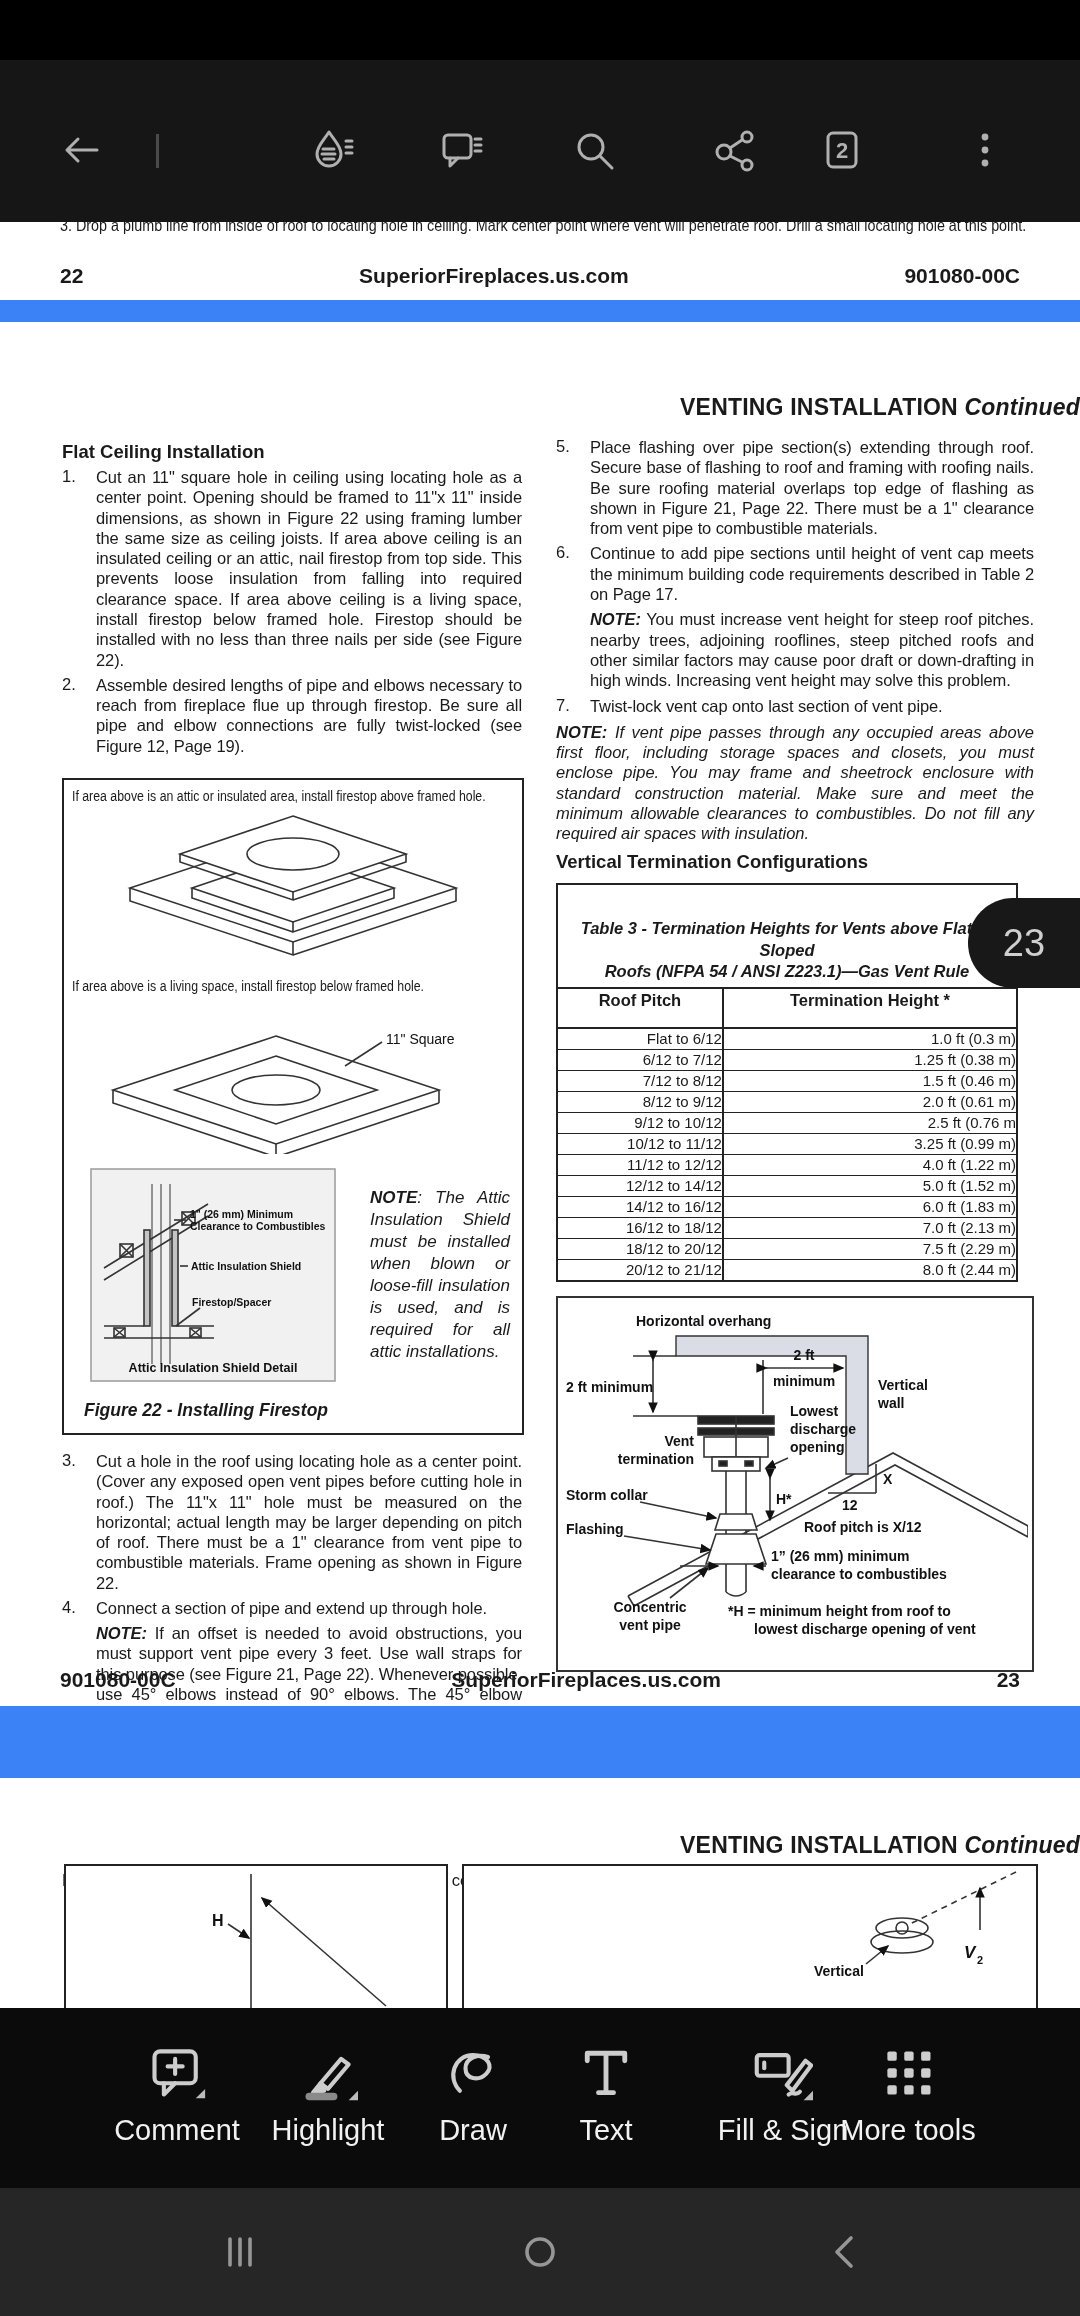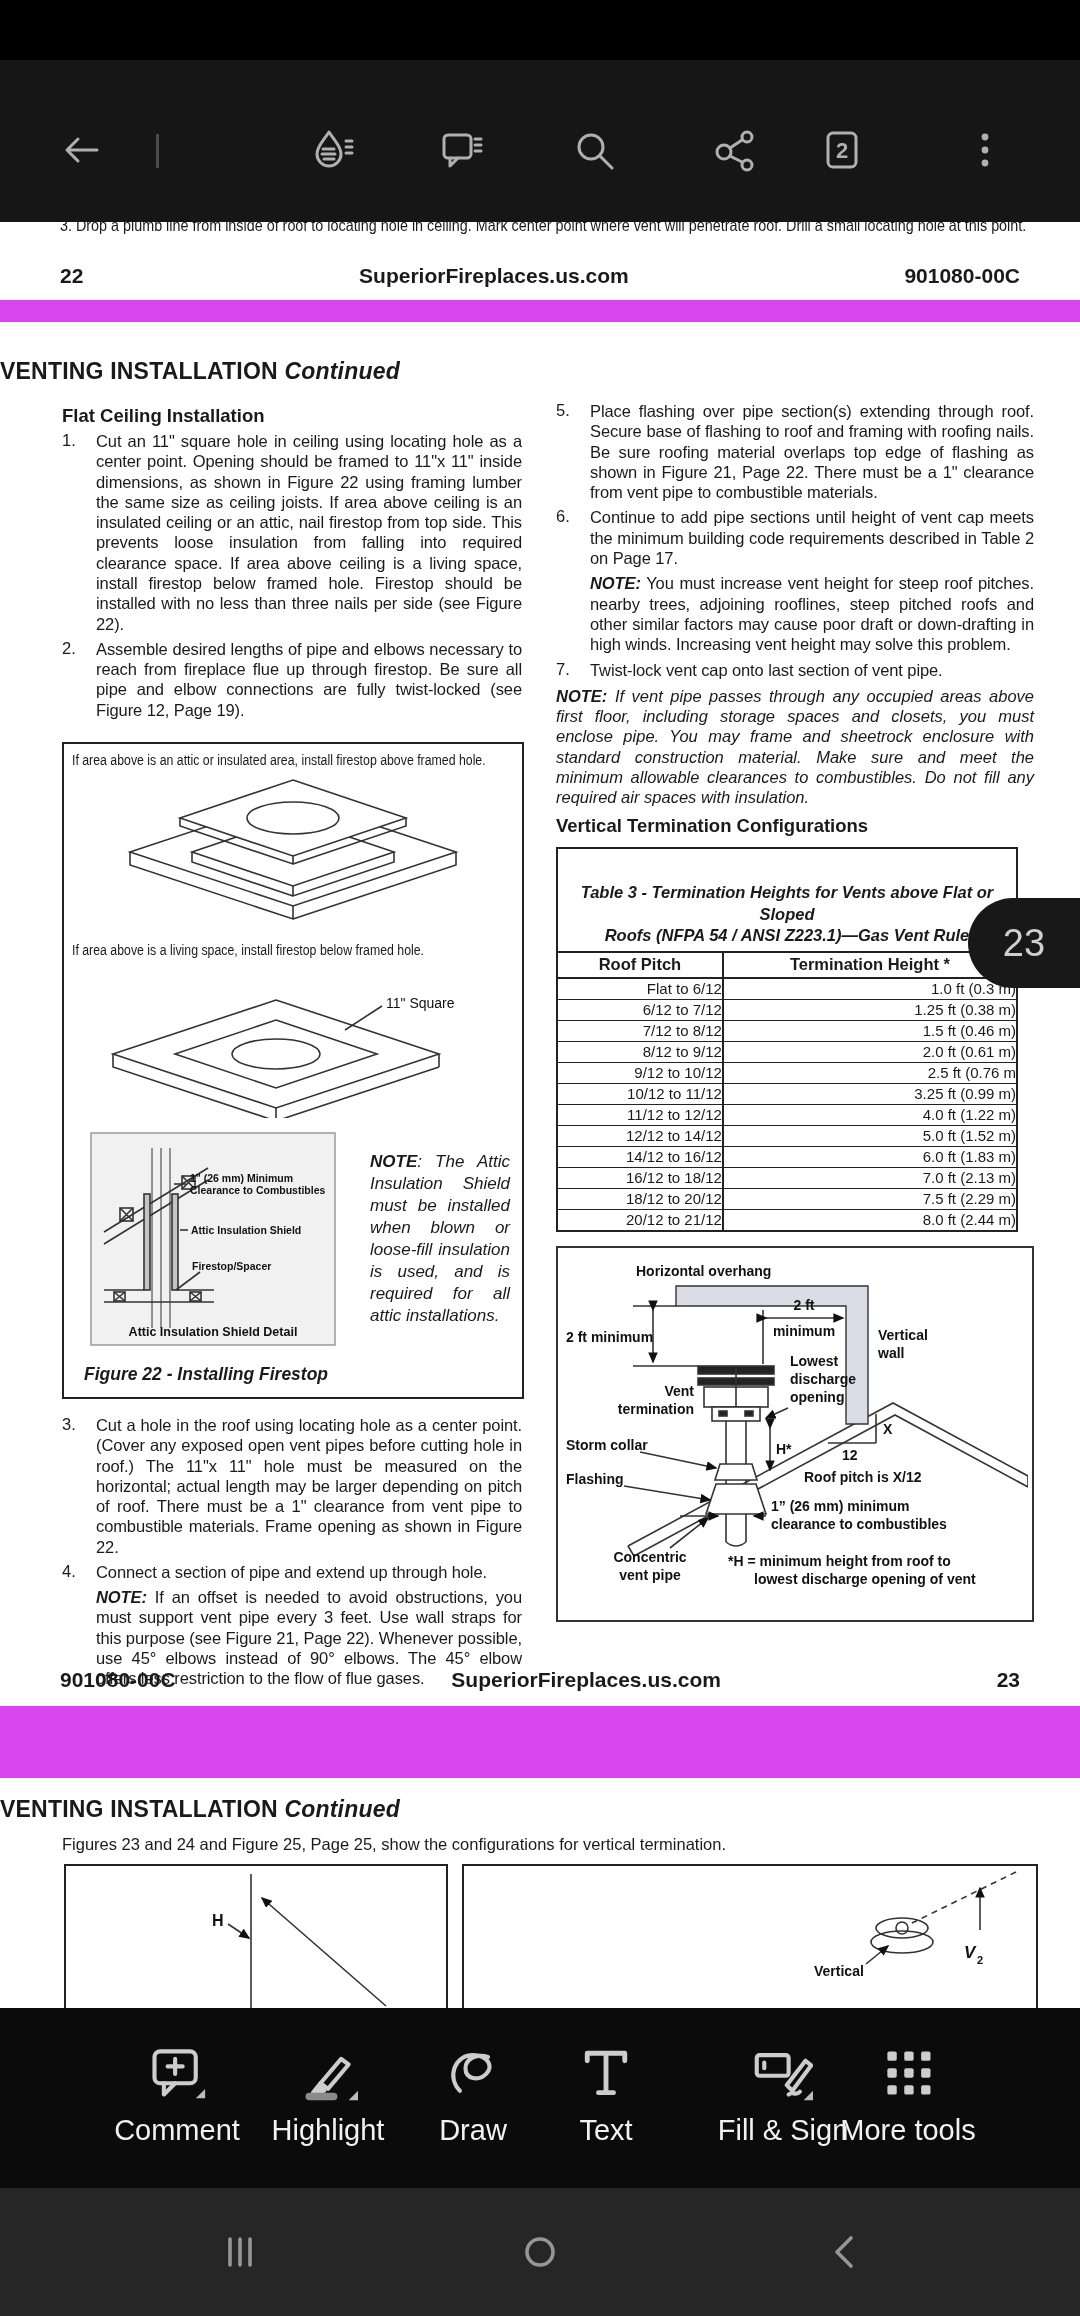--- a/index.html
+++ b/index.html
@@ -6,33 +6,33 @@
   #screen{position:relative;width:1080px;height:2316px;background:#000;overflow:hidden;
     font-family:"Liberation Sans",sans-serif;color:#1a1a1a;}
   
   .statusbar{position:absolute;left:0;top:0;width:1080px;height:60px;background:#000;}
   .appbar{position:absolute;left:0;top:60px;width:1080px;height:162px;background:#161616;}
   .appbar .icon{position:absolute;top:66px;width:48px;height:48px;}
   .appbar svg{stroke:#b0b0b0;fill:none;stroke-width:3;stroke-linecap:round;stroke-linejoin:round;}
   .vdiv{position:absolute;left:156px;top:74px;width:3px;height:34px;background:#4a4a4a;}
   .pagebox-label{font-size:22px;fill:#b0b0b0;stroke:none;font-weight:bold;}
   
-  .doc{position:absolute;left:0;top:222px;width:1080px;height:1786px;background:#d946ef;overflow:hidden;}
+  .doc{position:absolute;left:0;top:222px;width:1080px;height:1786px;background:#3b82f6;overflow:hidden;}
   .page{background:#fff;width:1080px;position:relative;overflow:hidden;}
   .p22{height:78px;}
   .gap1{height:22px;}
   .p23{height:1384px;}
   .gap2{height:72px;}
   .p24{height:232px;}
   .clipline{margin:-6px 60px 0 60px;font-size:16.5px;white-space:nowrap;}
   .clipline>span{display:inline-block;transform:scaleX(.87);transform-origin:left;}
   .pfoot{position:absolute;left:60px;right:60px;bottom:14px;display:flex;justify-content:space-between;
     font-weight:bold;font-size:21px;}
   .p22 .pfoot{bottom:12px;}
-  .vhead{ text-align:left;font-size:23px;font-weight:bold;padding-top:36px;letter-spacing:.2px;}
+  .vhead{ text-align:right;font-size:23px;font-weight:bold;padding-top:36px;letter-spacing:.2px;margin-top:36px;}
   .vhead .cont{font-style:italic;}
   .cols{display:flex;gap:34px;padding:16px 46px 0 62px;}
   .colL{width:460px;flex:none;}
   .colR{width:478px;flex:none;}
   .sect{font-weight:bold;font-size:18.5px;margin:4px 0 4px 0;}
   .li{display:flex;margin-bottom:5px;}
   .num{width:34px;flex:none;font-size:16.5px;}
   .txt{flex:1;text-align:justify;font-size:16.5px;line-height:1.23;letter-spacing:-.1px;}
   .notepar{margin:2px 0 6px 34px;text-align:justify;font-size:16.5px;line-height:1.23;letter-spacing:-.1px;}
   .bi{font-weight:bold;font-style:italic;}
@@ -43,21 +43,21 @@
   .figline>span{display:inline-block;transform:scaleX(.88);transform-origin:left;}
   .detailrow{display:flex;margin:10px 0 0 26px;align-items:center;}
   .detailbox{width:246px;height:214px;flex:none;}
   .attnote{width:140px;margin-left:34px;font-size:17px;font-style:italic;line-height:1.3;text-align:justify;}
   .figcap{font-weight:bold;font-style:italic;font-size:17.5px;margin:18px 0 2px 20px;}
   
   .t3{border:2px solid #222;margin-top:10px;width:458px;}
   .t3 .title{font-weight:bold;font-style:italic;text-align:center;font-size:16.5px;line-height:1.3;
     padding:4px 6px;border-bottom:2px solid #222;margin-top:29px;}
   .t3 table{border-collapse:collapse;width:100%;}
-  .t3 th{font-size:16.5px;font-weight:bold;border-bottom:2px solid #222;padding:2px 0 3px 0;}
+  .t3 th{font-size:16.5px;font-weight:bold;border-bottom:2px solid #222;padding:2px 0 17px 0;}
   .t3 td{font-size:15px;text-align:right;border-bottom:1.5px solid #222;padding:1px 0 2px 0;}
   .t3 tr:last-child td{border-bottom:none;}
   .t3 th:first-child,.t3 td:first-child{border-right:2px solid #222;width:36%;}
   .vtbox{border:2px solid #333;margin-top:14px;width:474px;height:372px;}
   
   .p24 .vhead{padding-top:18px;}
   .figsline{margin:12px 0 0 62px;font-size:16.5px;}
   .fb24{position:absolute;border:2px solid #222;background:#fff;top:86px;bottom:-4px;}
   .fb24.left{left:64px;width:380px;}
   .fb24.right{left:462px;width:572px;}

